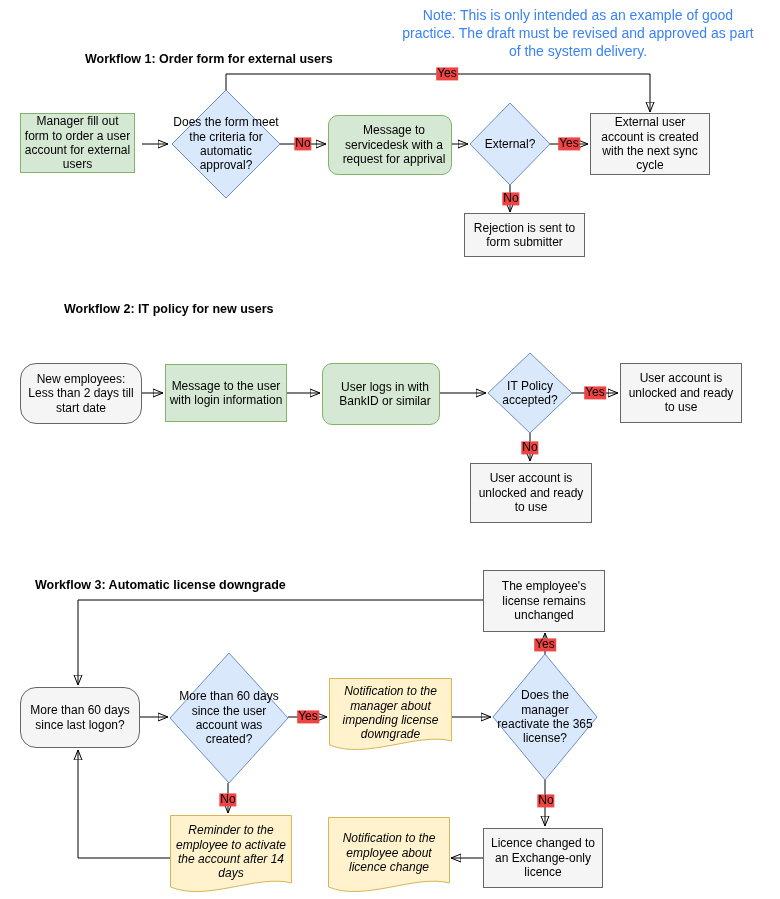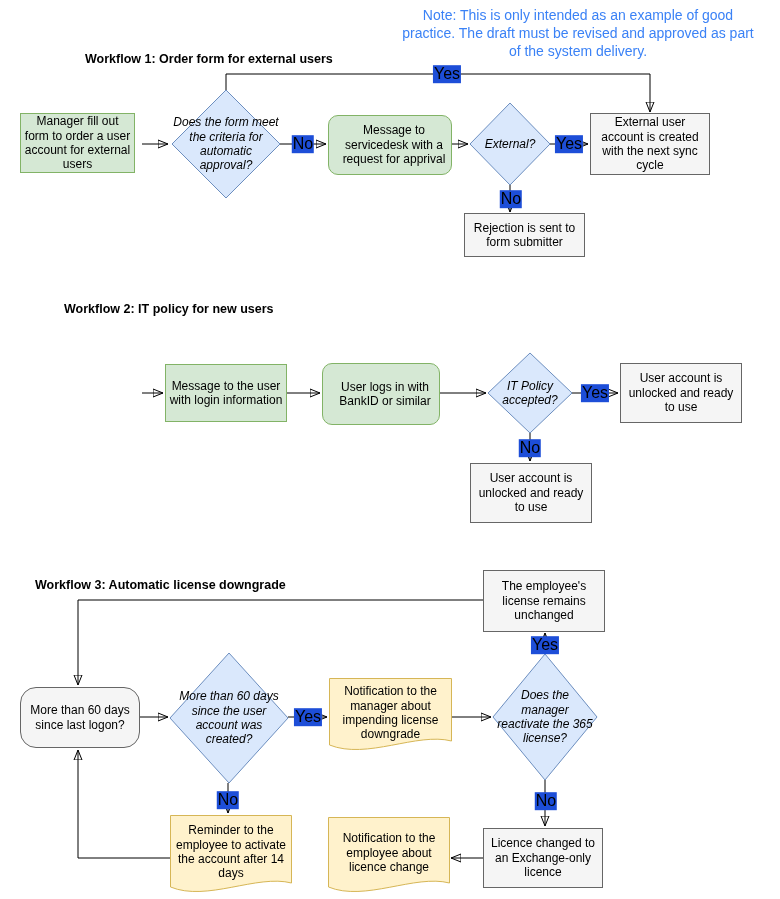--- a/index.html
+++ b/index.html
@@ -13,29 +13,29 @@
   .node{position:absolute;z-index:2;display:flex;align-items:center;justify-content:center;
     text-align:center;font-size:12px;line-height:1.2;box-sizing:border-box;}
   .rect{border:1px solid #000;}
   .green{background:#d5e8d4;border-color:#82b366;}
   .gray{background:#f5f5f5;border-color:#666666;}
   .round{border-radius:10px;padding-left:8px;}
   .round-lg{border-radius:16px;}
   .node-text{padding:0 2px;width:100%;}
   .pad1{padding:0 1px;}
   .pad3{padding:0 3px;}
-  .diamond{background:none;border:none;font-style:italic;}
+  .diamond{background:none;border:none;}
   .diamond svg{position:absolute;left:0;top:0;overflow:visible;}
   .dtext{position:absolute;left:0;right:0;top:0;bottom:0;display:flex;align-items:center;
     justify-content:center;text-align:center;white-space:pre-line;}
   .doc{position:absolute;z-index:2;}
   .doc svg{position:absolute;left:0;top:0;overflow:visible;}
   .doc-text{position:absolute;left:4px;right:4px;top:0;display:flex;align-items:center;
-    justify-content:center;text-align:center;font-size:12px;line-height:1.2;}
-  .elabel{position:absolute;z-index:3;background:#1d4ed8;font-size:16px;line-height:1.1;
+    justify-content:center;text-align:center;font-size:12px;line-height:1.2;font-style:italic;}
+  .elabel{position:absolute;z-index:3;background:#ef4444;font-size:12px;line-height:1.1;
     padding:0 1px;transform:translate(-50%,-50%);white-space:nowrap;}
 </style>
 </head>
 <body>
 
 <div class="canvas">
 
   <svg class="edges" width="780" height="899">
     <defs>
       <marker id="ah" viewBox="0 0 10 10" markerWidth="10" markerHeight="10" refX="10" refY="5" orient="auto" markerUnits="userSpaceOnUse">
@@ -104,20 +104,23 @@
     <div class="node-text">Rejection is sent to form submitter</div>
   </div>
 
   <div class="elabel" style="left:447px;top:74px">Yes</div>
   <div class="elabel" style="left:303px;top:144px">No</div>
   <div class="elabel" style="left:569px;top:144px">Yes</div>
   <div class="elabel" style="left:511px;top:199px">No</div>
 
   <div class="wf-title" style="left:64px;top:302px">Workflow 2: IT policy for new users</div>
 
+  <div class="node rect gray round-lg" style="left:20px;top:363px;width:122px;height:61px">
+    <div class="node-text">New employees: Less than 2 days till start date</div>
+  </div>
 
   <div class="node rect green" style="left:165px;top:364px;width:122px;height:58px">
     <div class="node-text">Message to the user with login information</div>
   </div>
 
   <div class="node rect green round" style="left:322px;top:363px;width:118px;height:62px">
     <div class="node-text">User logs in with BankID or similar</div>
   </div>
 
   <div class="node diamond" style="left:488px;top:353px;width:84px;height:80px">

